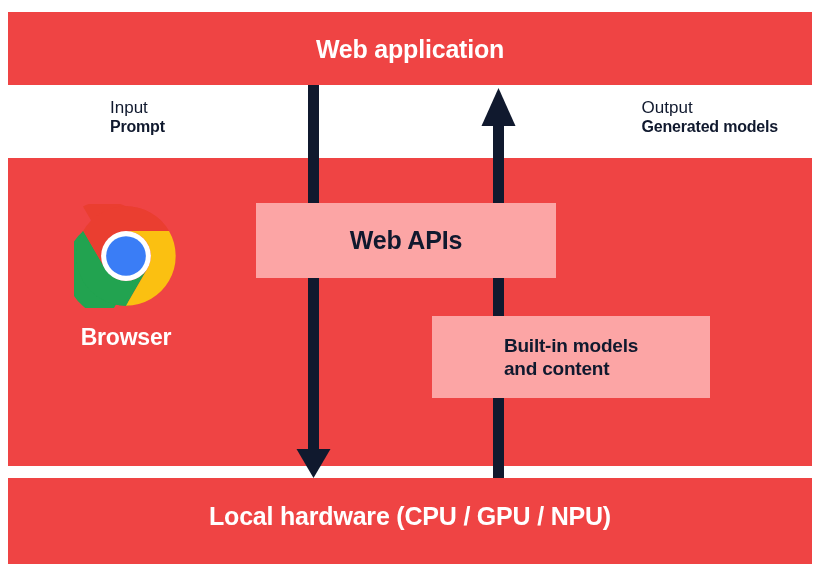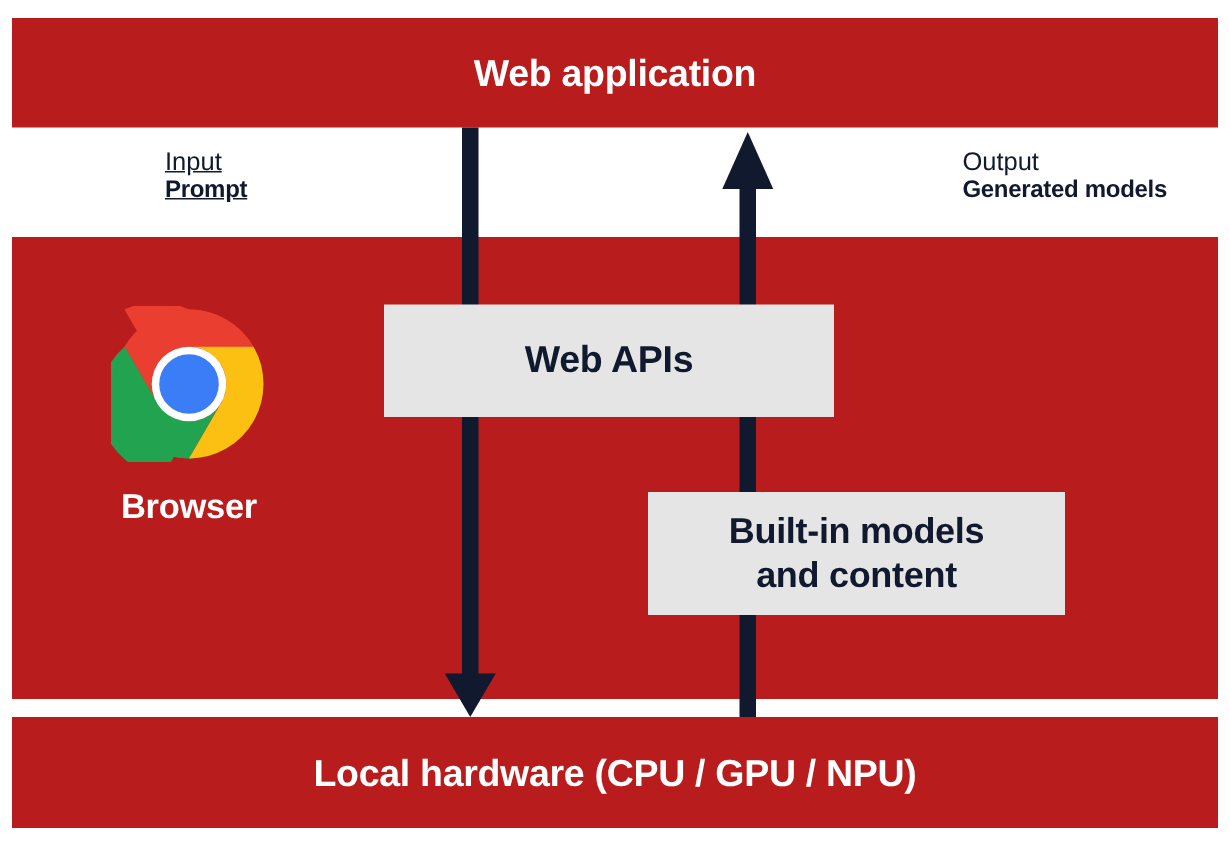--- a/index.html
+++ b/index.html
@@ -15,27 +15,27 @@
     position: relative;
     width: 820px;
     height: 566px;
     background: #ffffff;
     overflow: hidden;
   }
 
   
   .band {
     position: absolute;
-    background: #b91c1c;
+    background: #ef4444;
     left: 8px;
     width: 804px;
   }
   .band-top    { top: 12px;  height: 73px; }
   .band-middle { top: 158px; height: 308px; }
-  .band-bottom { top: 478px; height: 74px; }
+  .band-bottom { top: 478px; height: 86px; }
 
   .band-label {
     position: absolute;
     left: 0;
     width: 100%;
     text-align: center;
     color: #ffffff;
     font-weight: bold;
     font-size: 25px;
     letter-spacing: -0.2px;
@@ -54,21 +54,21 @@
     display: block;
     font-size: 17px;
     font-weight: normal;
   }
   .io-label .io-value {
     display: block;
     font-size: 16px;
     font-weight: bold;
     letter-spacing: -0.2px;
   }
-  .io-input  { left: 110px; top: 98px;  text-align: left; text-decoration: underline; }
+  .io-input  { left: 110px; top: 98px;  text-align: left; }
   .io-output { right: 42px; top: 98px;  }
 
   
   #arrow-layer {
     position: absolute;
     left: 0;
     top: 0;
     width: 820px;
     height: 566px;
     pointer-events: none;
@@ -88,40 +88,39 @@
     margin-top: 16px;
     color: #ffffff;
     font-size: 23px;
     font-weight: bold;
     letter-spacing: -0.2px;
   }
 
   
   .amber-box {
     position: absolute;
-    background: #e5e5e5;
+    background: #fca5a5;
     display: flex;
     align-items: center;
     justify-content: center;
-    text-align: center;
+    text-align: left;
     color: #10192e;
     font-weight: bold;
     letter-spacing: -0.2px;
     line-height: 1.22;
   }
   .box-web-apis {
     left: 256px; top: 203px;
     width: 300px; height: 75px;
     font-size: 25px;
   }
   .box-builtin {
     left: 432px; top: 316px;
     width: 278px; height: 82px;
-    font-size: 24px;
-    margin-top: 12px;
+    font-size: 19px;
   }
   .box-builtin .box-text { padding: 0 10px; }
 </style>
 </head>
 <body>
 
 <div id="diagram">
 
   <div class="band band-top">
     <span class="band-label">Web application</span>

